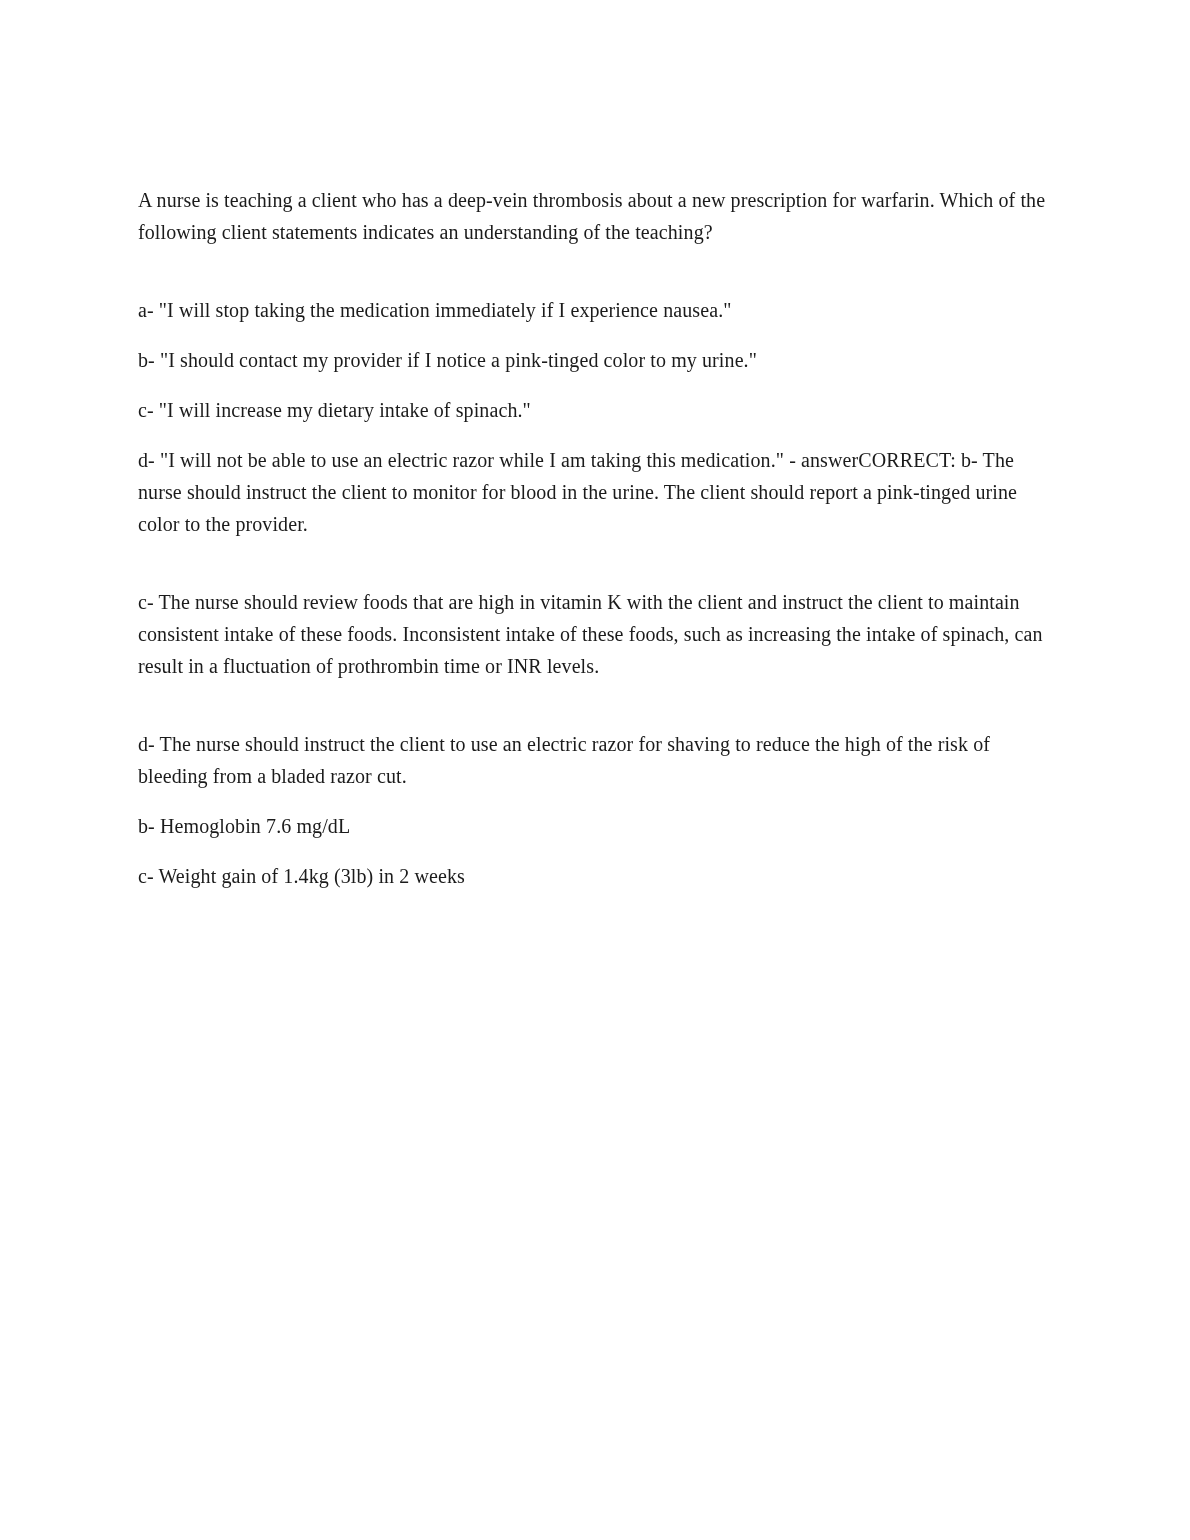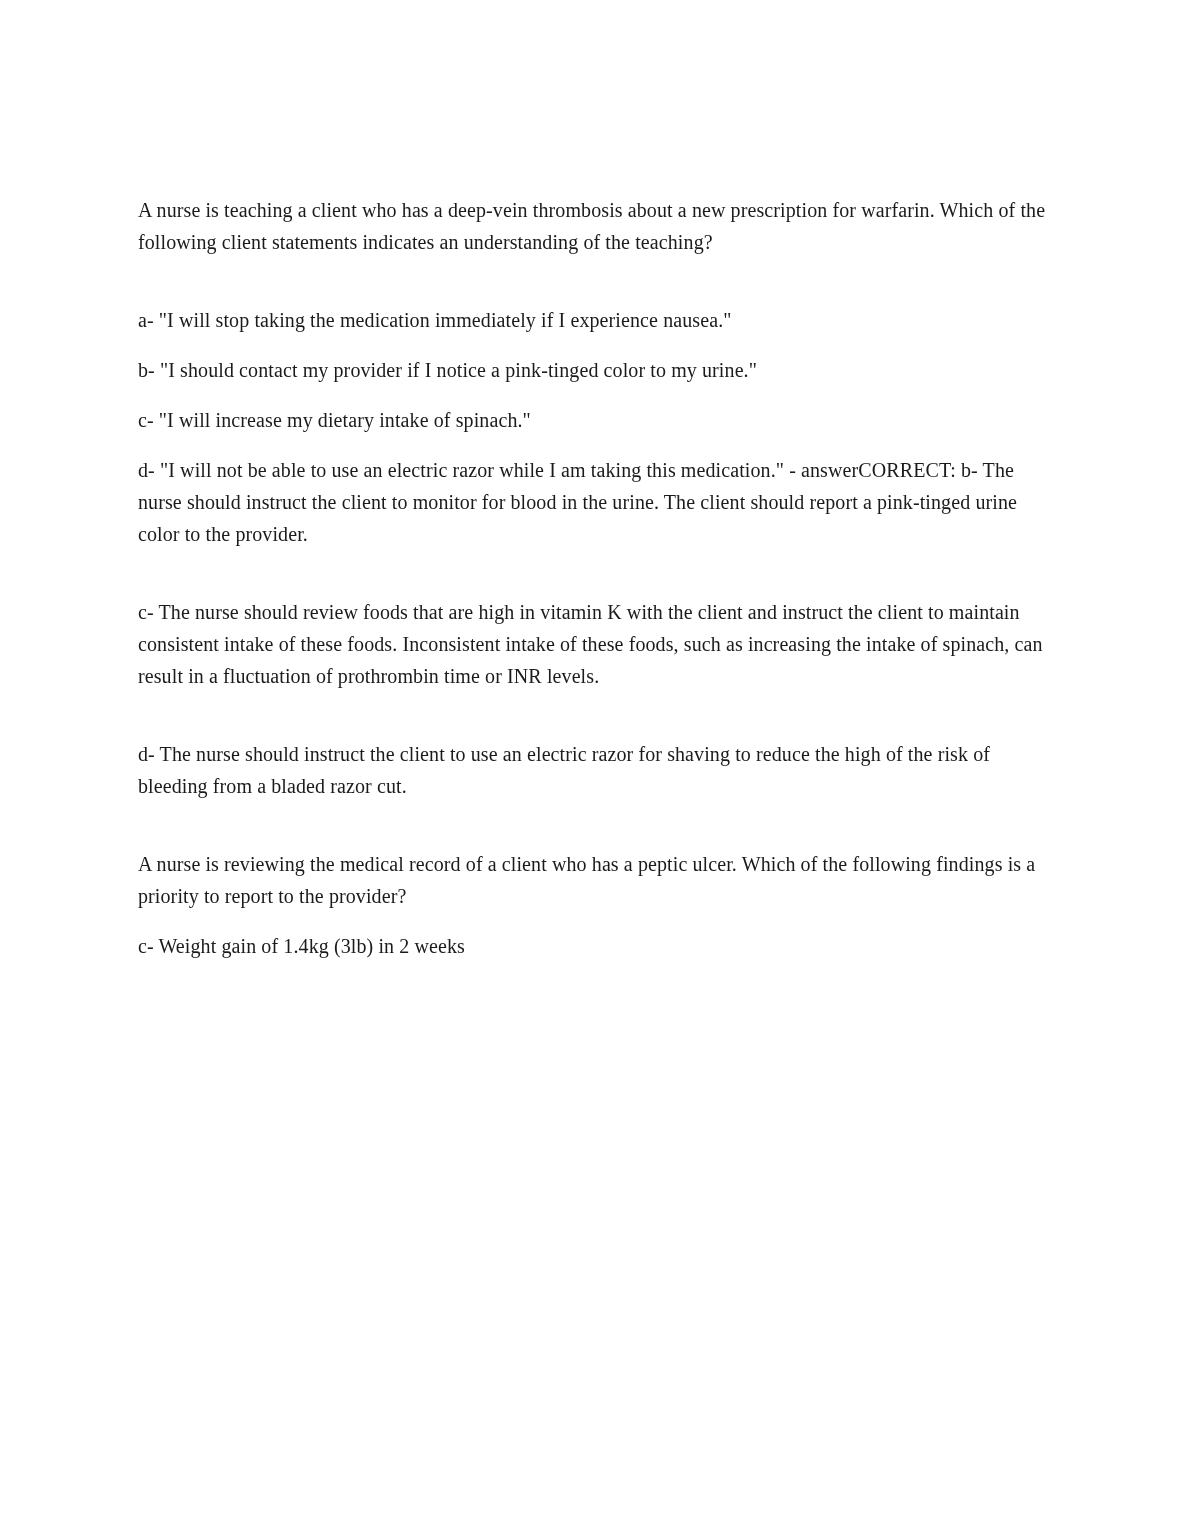--- a/index.html
+++ b/index.html
@@ -15,21 +15,21 @@
     overflow: hidden;
   }
   .page {
     box-sizing: border-box;
     width: 1190px;
     height: 1540px;
     padding: 178px 136px 0 138px;
     background: #ffffff;
   }
   .doc p {
-    margin: 16px 0 18px 0;
+    margin: 6px 0 18px 0;
     font-size: 20px;
     line-height: 32px;
     letter-spacing: 0.1px;
   }
   
   .doc p.sp {
     margin-top: 46px;
   }
 </style>
 </head>
@@ -37,16 +37,16 @@
 
 <div class="page">
   <div class="doc">
     <p>A nurse is teaching a client who has a deep-vein thrombosis about a new prescription for warfarin. Which of the following client statements indicates an understanding of the teaching?</p>
     <p class="sp">a- "I will stop taking the medication immediately if I experience nausea."</p>
     <p>b- "I should contact my provider if I notice a pink-tinged color to my urine."</p>
     <p>c- "I will increase my dietary intake of spinach."</p>
     <p>d- "I will not be able to use an electric razor while I am taking this medication." - answerCORRECT: b- The nurse should instruct the client to monitor for blood in the urine. The client should report a pink-tinged urine color to the provider.</p>
     <p class="sp">c- The nurse should review foods that are high in vitamin K with the client and instruct the client to maintain consistent intake of these foods. Inconsistent intake of these foods, such as increasing the intake of spinach, can result in a fluctuation of prothrombin time or INR levels.</p>
     <p class="sp">d- The nurse should instruct the client to use an electric razor for shaving to reduce the high of the risk of bleeding from a bladed razor cut.</p>
-    <p class="sp">A nurse is reviewing the medical record of a client who has a peptic ulcer. Which of the following findings is a priority to report to the provider?</p>
+    <p>b- Hemoglobin 7.6 mg/dL</p>
     <p>c- Weight gain of 1.4kg (3lb) in 2 weeks</p>
   </div>
 </div>
 
 </body></html>

